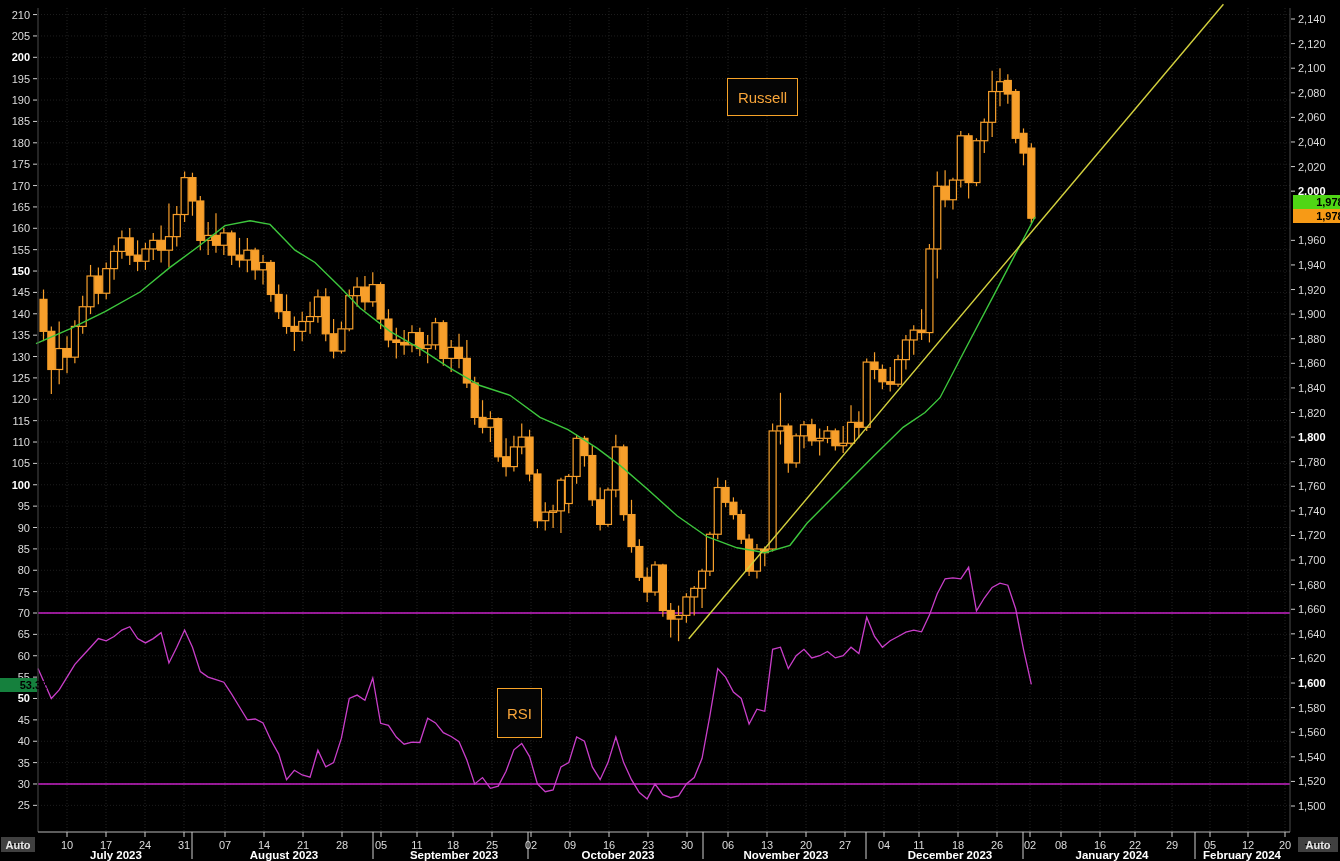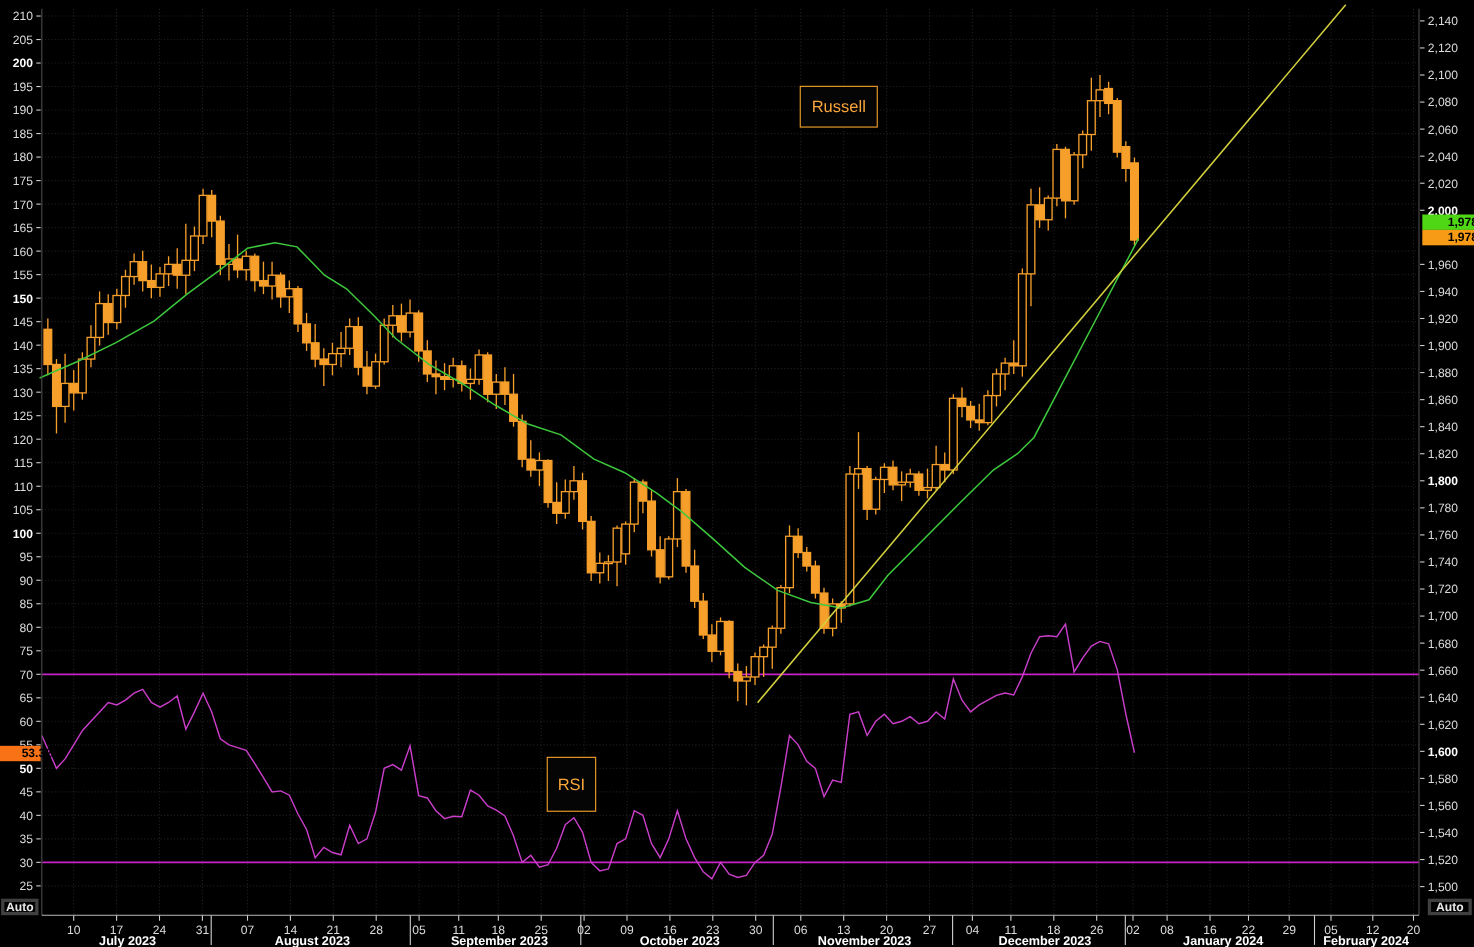--- a/index.html
+++ b/index.html
@@ -4,22 +4,22 @@
 <style>
   html,body{margin:0;padding:0;background:#000;}
   #stage{position:relative;width:1340px;height:861px;background:#000;overflow:hidden;
          font-family:"Liberation Sans",sans-serif;}
   svg text{font-family:"Liberation Sans",sans-serif;}
   .overlay{position:absolute;box-sizing:border-box;}
   .series-box{border:1px solid #f7a328;color:#f9a63a;background:#050505;
               display:flex;align-items:center;justify-content:center;font-size:15px;text-align:right;}
   .badge{color:#000;font-weight:bold;font-size:11px;display:flex;align-items:center;
          justify-content:center;line-height:1;padding-left:36px;}
-  .auto-box{border:3px solid #404040;color:#e8e8e8;background:#000;font-weight:bold;
-            font-size:11px;display:flex;align-items:center;justify-content:center;}
+  .auto-box{border:7px solid #404040;color:#e8e8e8;background:#000;font-weight:bold;
+            font-size:11px;display:flex;align-items:center;justify-content:center;margin-top:20px;}
 </style>
 </head>
 <body>
 
 <div id="stage">
   <svg id="chart" width="1340" height="861" viewBox="0 0 1340 861">
       <line x1="38" x2="1290" y1="14.57000000000005" y2="14.57000000000005" stroke="#1e1e1e" stroke-width="1" stroke-dasharray="1 2"></line>
       <line x1="38" x2="1290" y1="35.942499999999995" y2="35.942499999999995" stroke="#1e1e1e" stroke-width="1" stroke-dasharray="1 2"></line>
       <line x1="38" x2="1290" y1="57.315000000000055" y2="57.315000000000055" stroke="#1e1e1e" stroke-width="1" stroke-dasharray="1 2"></line>
       <line x1="38" x2="1290" y1="78.6875" y2="78.6875" stroke="#1e1e1e" stroke-width="1" stroke-dasharray="1 2"></line>
@@ -582,21 +582,21 @@
   <div class="overlay series-box" style="left:497px;top:688px;width:45px;height:50px;">
     <span>RSI</span>
   </div>
 
   <div class="overlay badge" style="left:1293px;top:195px;width:47px;height:14px;background:#4fd615;">
     <span>1,978.2</span>
   </div>
   <div class="overlay badge" style="left:1293px;top:209px;width:47px;height:14px;background:#f79a16;">
     <span>1,978.0</span>
   </div>
-  <div class="overlay badge" style="left:0px;top:678px;width:37px;height:14px;background:#f97316;">
+  <div class="overlay badge" style="left:0px;top:678px;width:37px;height:14px;background:#15803d;">
     <span>53.325</span>
   </div>
 
   <div class="overlay auto-box" style="left:1px;top:817px;width:34px;height:15px;">
     <span>Auto</span>
   </div>
   <div class="overlay auto-box" style="left:1298px;top:817px;width:40px;height:15px;">
     <span>Auto</span>
   </div>
 </div>

